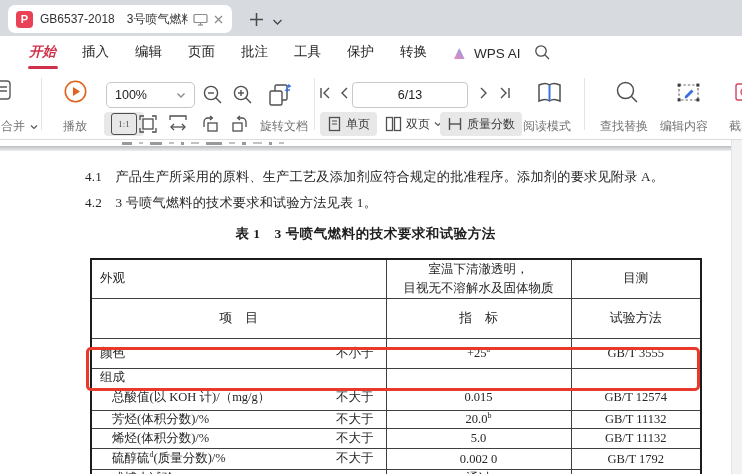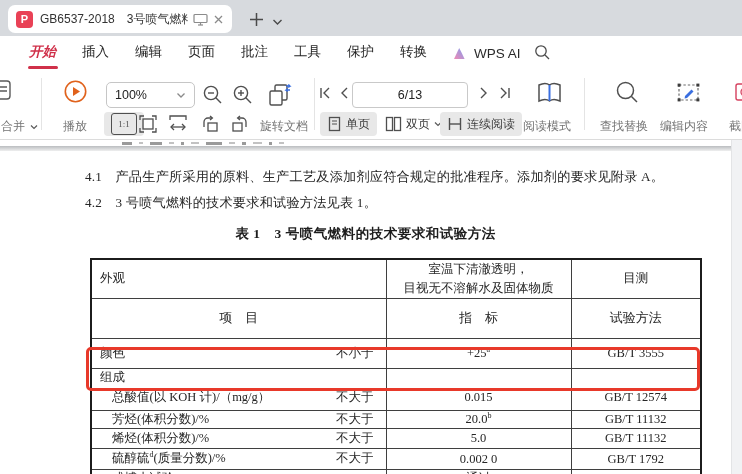--- a/index.html
+++ b/index.html
@@ -292,21 +292,21 @@
       <svg width="8" height="6" viewBox="0 0 8 6">
           <polyline points="1,1.5 4,4.5 7,1.5" fill="none" stroke="#5a5a5a" stroke-width="1.2"></polyline>
         </svg>
     </div>
     <div class="chip on" style="left:440px;top:42px;">
       <svg width="16" height="14" viewBox="0 0 16 14">
           <line x1="2.5" y1="1" x2="2.5" y2="13" stroke="#4f4f4f" stroke-width="1.4"></line>
           <line x1="13.5" y1="1" x2="13.5" y2="13" stroke="#4f4f4f" stroke-width="1.4"></line>
           <line x1="2.5" y1="7" x2="13.5" y2="7" stroke="#4f4f4f" stroke-width="1.4"></line>
         </svg>
-      <span>连续阅读</span>
+      <span>质量分数</span>
     </div>
     <div class="tb-label" style="left:523px;top:48px;text-align:right;"><span>阅读模式</span></div>
 
     <div class="vdiv" style="left:584px;"></div>
 
     <div class="icon-btn" style="left:615px;top:10px;">
       <svg width="25" height="25" viewBox="0 0 25 25">
           <circle cx="10.5" cy="10.5" r="8" fill="none" stroke="#4f4f4f" stroke-width="1.5"></circle>
           <line x1="16.5" y1="16.5" x2="22" y2="22" stroke="#4f4f4f" stroke-width="1.5"></line>
         </svg>

